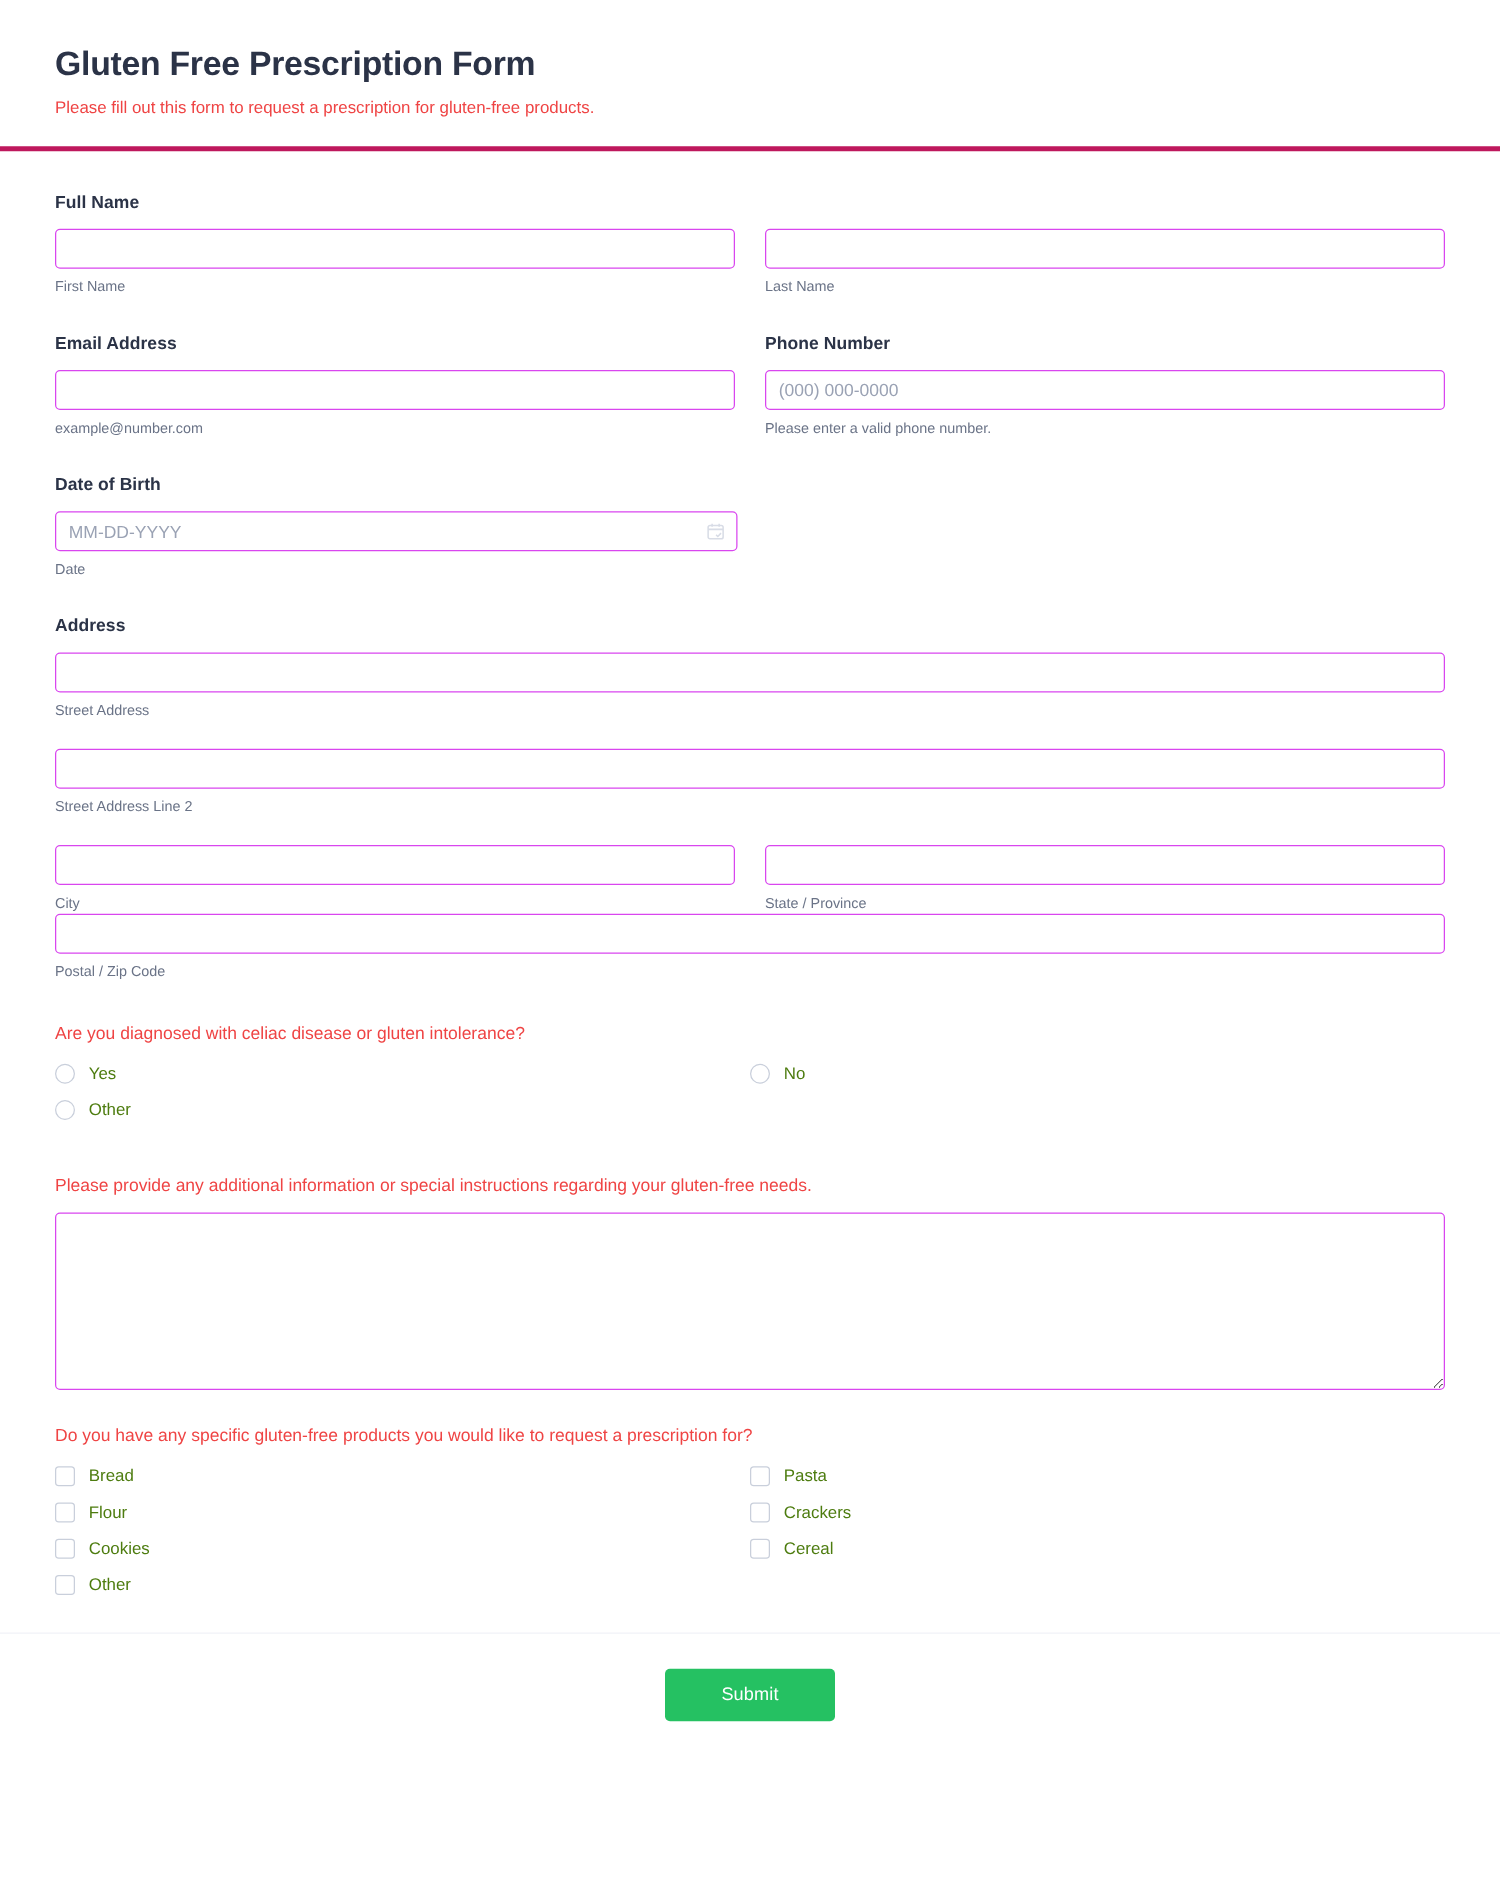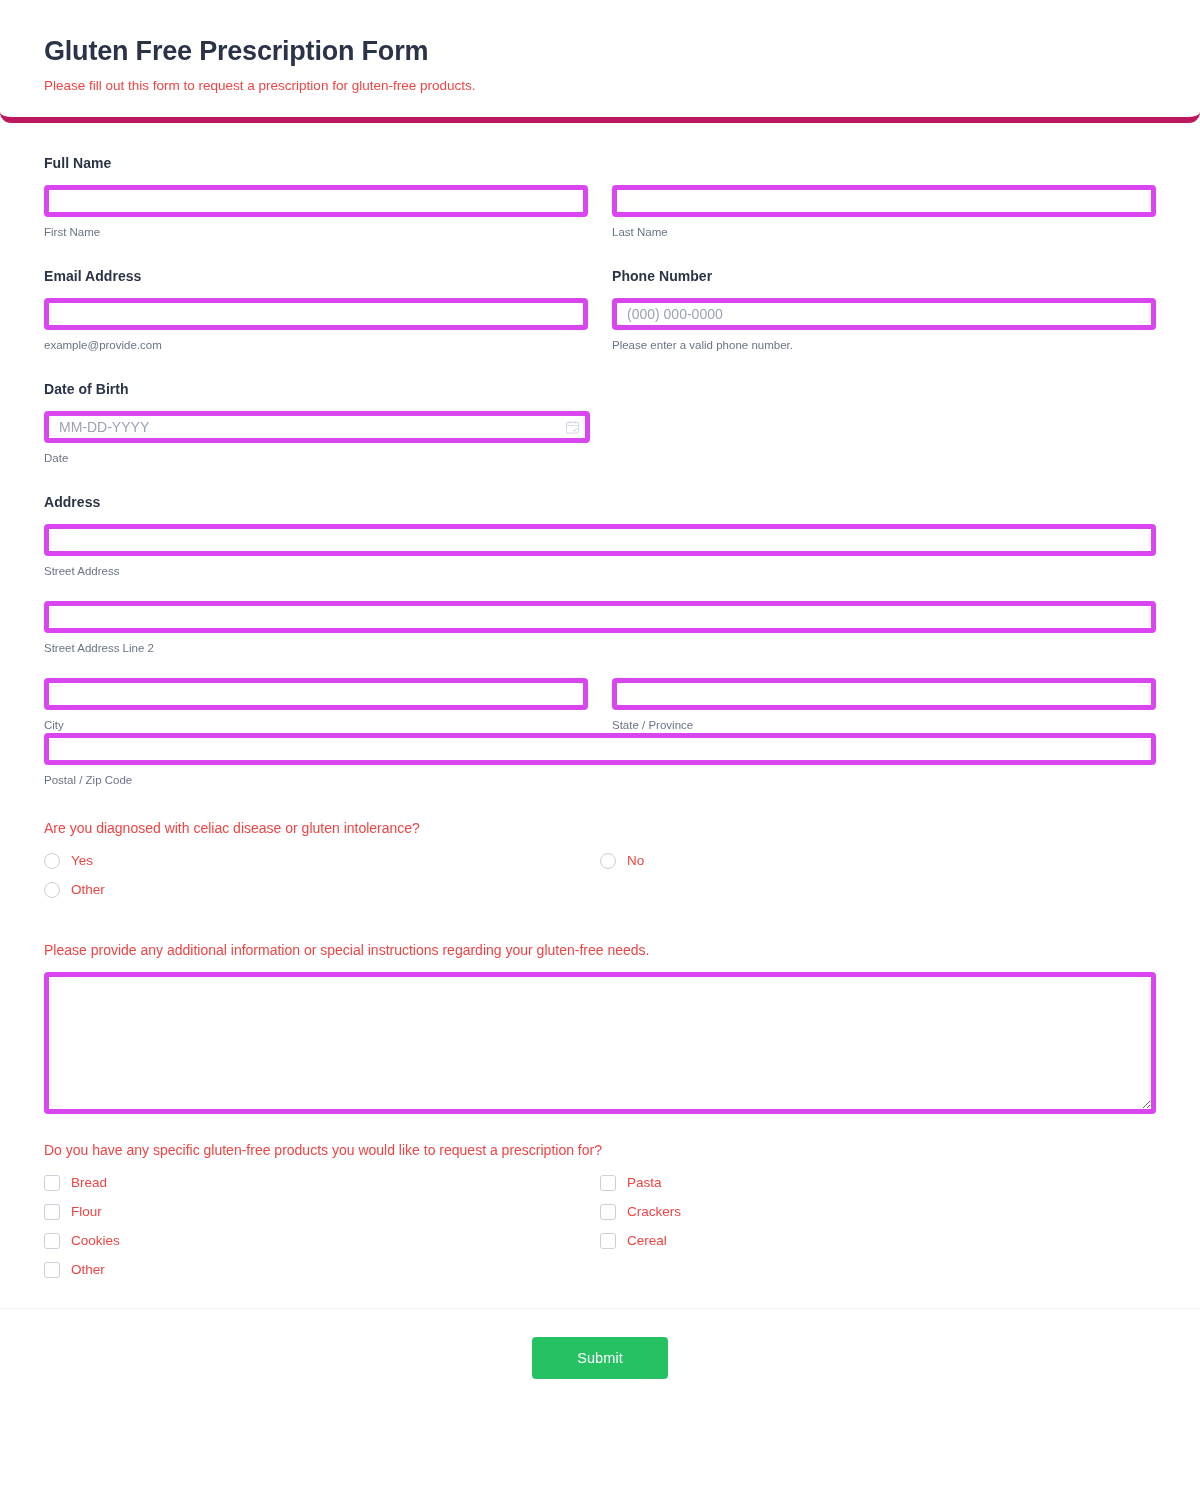--- a/index.html
+++ b/index.html
@@ -14,22 +14,21 @@
     font-family: "Liberation Sans", sans-serif;
     color: #2c3345;
     -webkit-font-smoothing: antialiased;
   }
 
   .page { width: 1200px; position: relative; }
 
   
   .form-header {
     padding: 34px 44px 22px 44px;
-    border-bottom: 6px solid #be185d;
-    border-radius: 11px;
+    border-bottom: 4px solid #be185d;
   }
   .form-title {
     margin: 0;
     font-size: 27px;
     line-height: 34px;
     font-weight: bold;
     letter-spacing: -0.2px;
     color: #2b3347;
   }
   .form-subtitle {
@@ -81,21 +80,21 @@
 
   input.txt, textarea.txt {
     display: block;
     width: 100%;
     height: 32px;
     padding: 6px 10px;
     font-family: "Liberation Sans", sans-serif;
     font-size: 14px;
     color: #2b3347;
     background: #ffffff;
-    border: 5px solid #d946ef;
+    border: 1px solid #d946ef;
     border-radius: 4px;
     outline: none;
   }
   input.txt::placeholder, textarea.txt::placeholder {
     color: #9aa2b4;
     opacity: 1;
   }
 
   .date-wrap { position: relative; width: 100%; }
   .date-wrap input.txt { padding-right: 34px; }
@@ -147,21 +146,21 @@
     flex: 0 0 auto;
     width: 16px;
     height: 16px;
     border: 1px solid #c9cfdb;
     border-radius: 3px;
     background: #fff;
   }
   .choice-text {
     font-size: 13.5px;
     line-height: 20px;
-    color: #ef4444;
+    color: #4d7c0f;
   }
 
   .gap-small { height: 4px; }
 
   
   .form-footer {
     margin-top: 28px;
     border-top: 1px solid #f1f2f7;
     padding: 28px 44px 32px 44px;
     display: flex;
@@ -205,21 +204,21 @@
           <span class="sub-label">Last Name</span>
         </div>
       </div>
     </div>
 
     <div class="field-block">
       <div class="row">
         <div class="col">
           <label class="field-label">Email Address</label>
           <input class="txt" type="text" placeholder="" style="">
-          <span class="sub-label">example@provide.com</span>
+          <span class="sub-label">example@number.com</span>
         </div>
         <div class="col">
           <label class="field-label">Phone Number</label>
           <input class="txt" type="text" placeholder="(000) 000-0000" style="">
           <span class="sub-label">Please enter a valid phone number.</span>
         </div>
       </div>
     </div>
 
     <div class="field-block">

